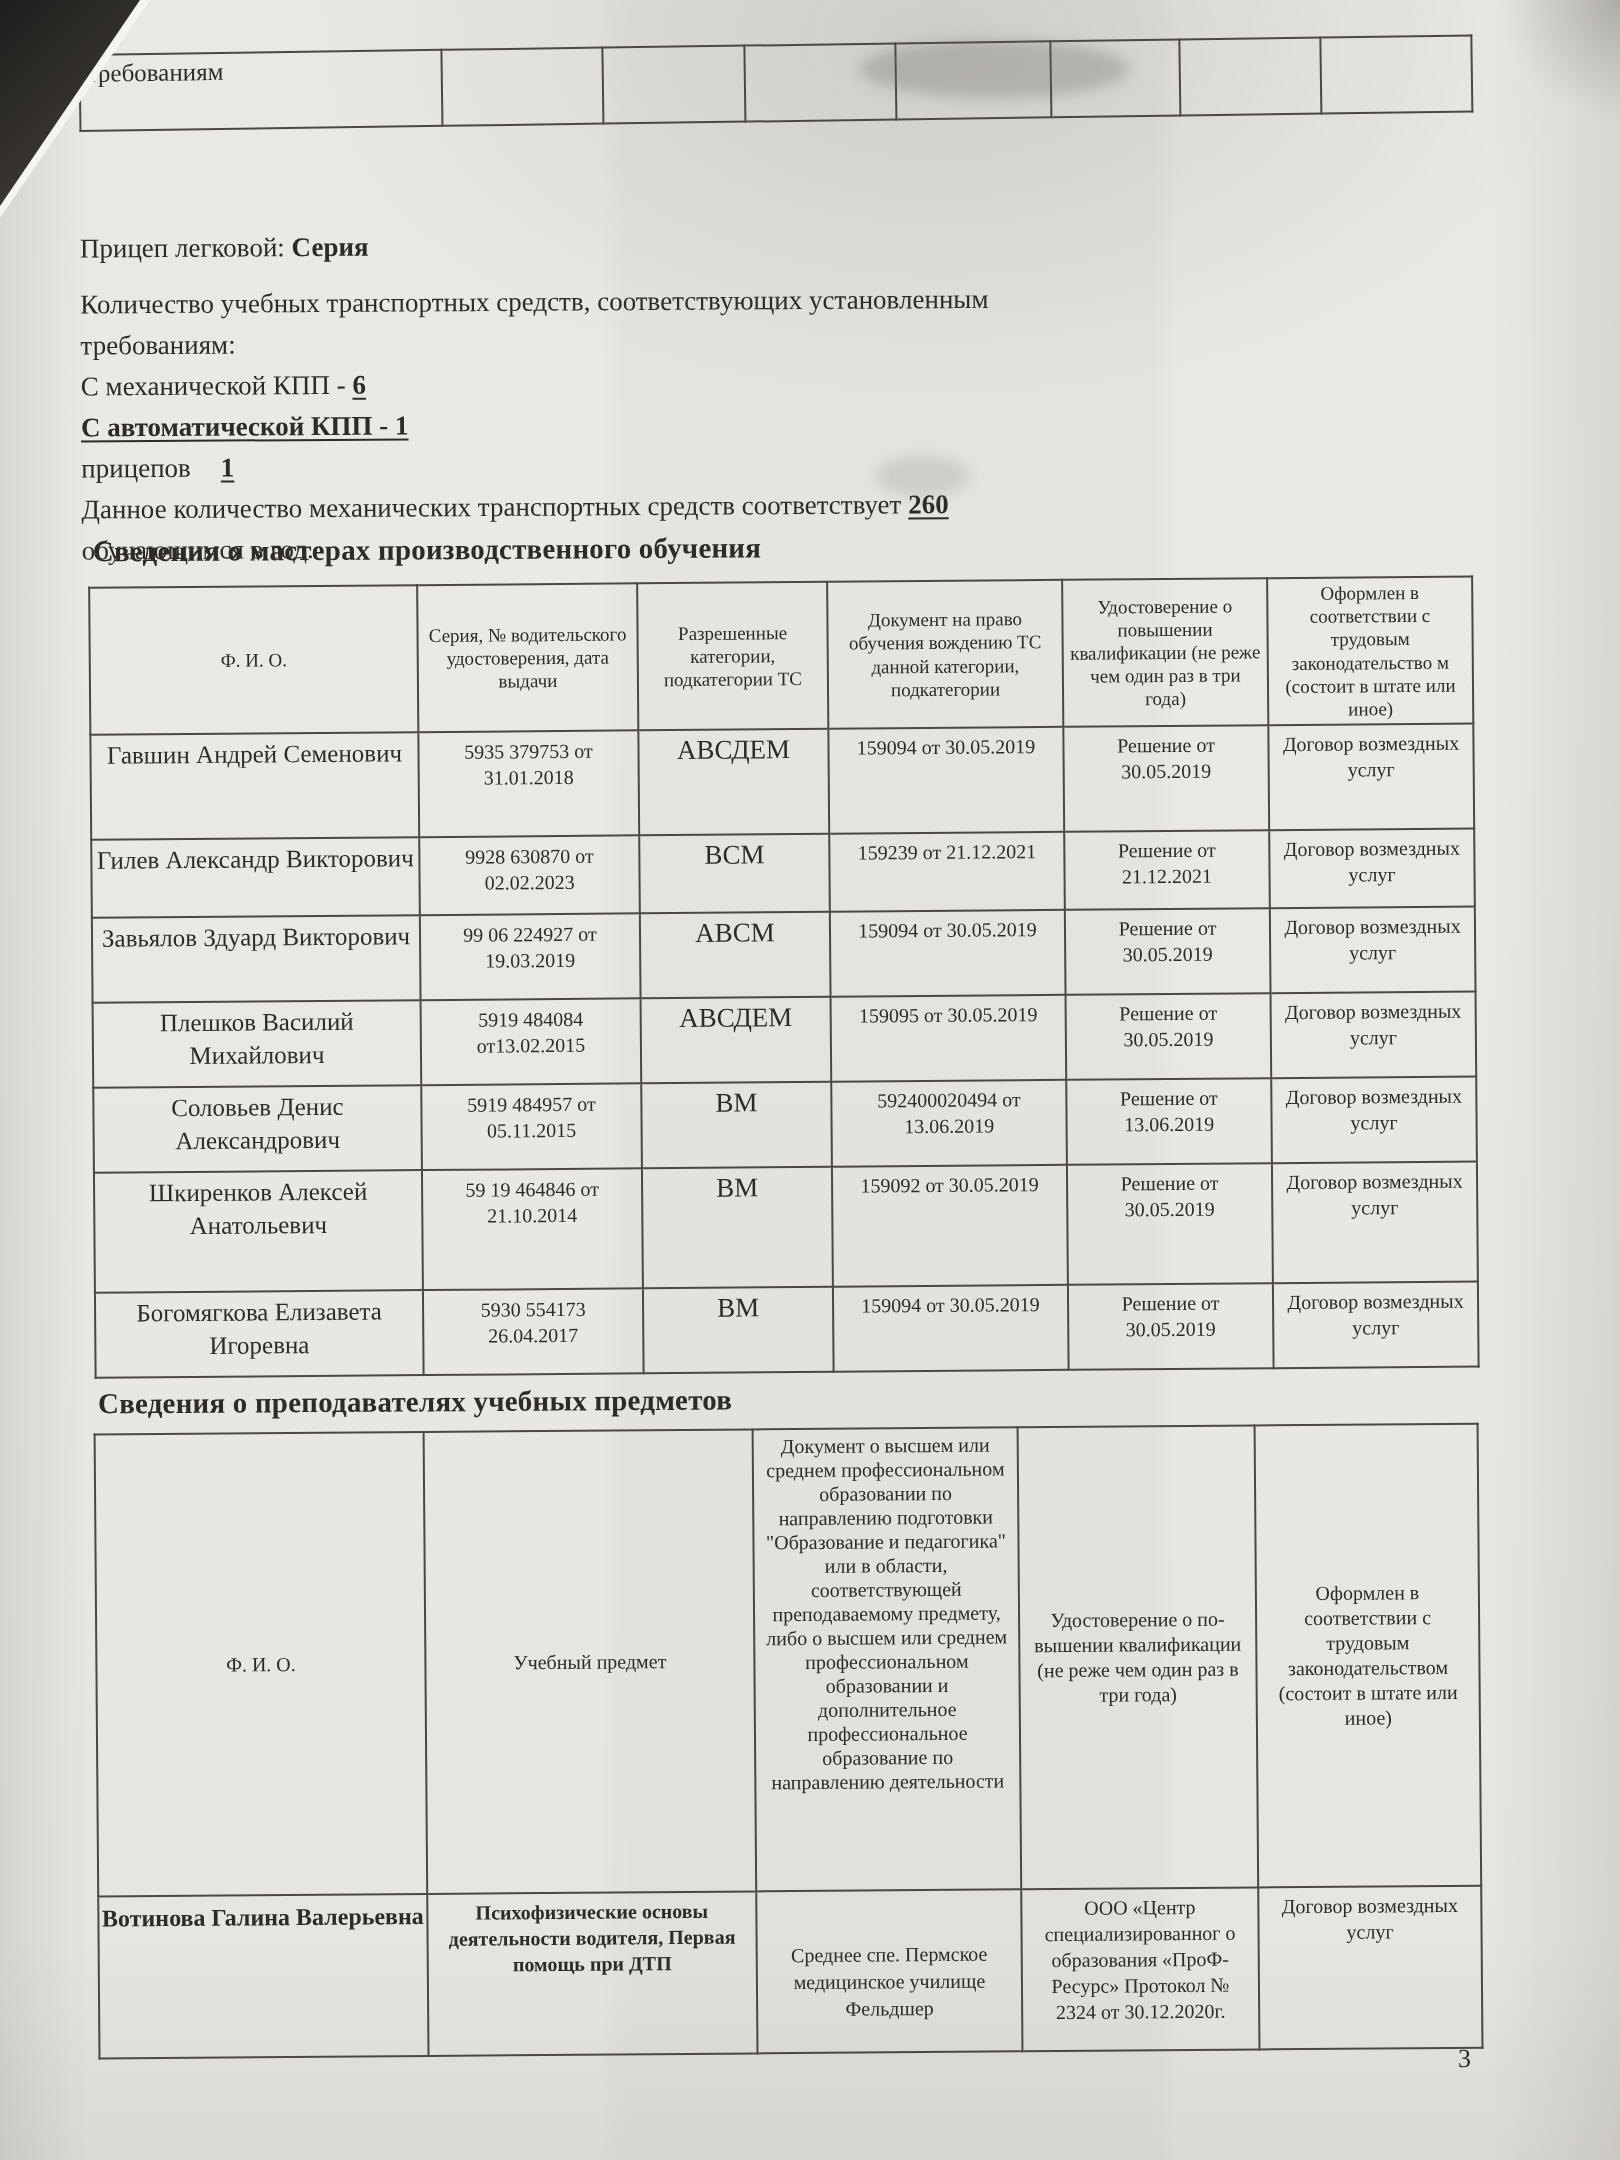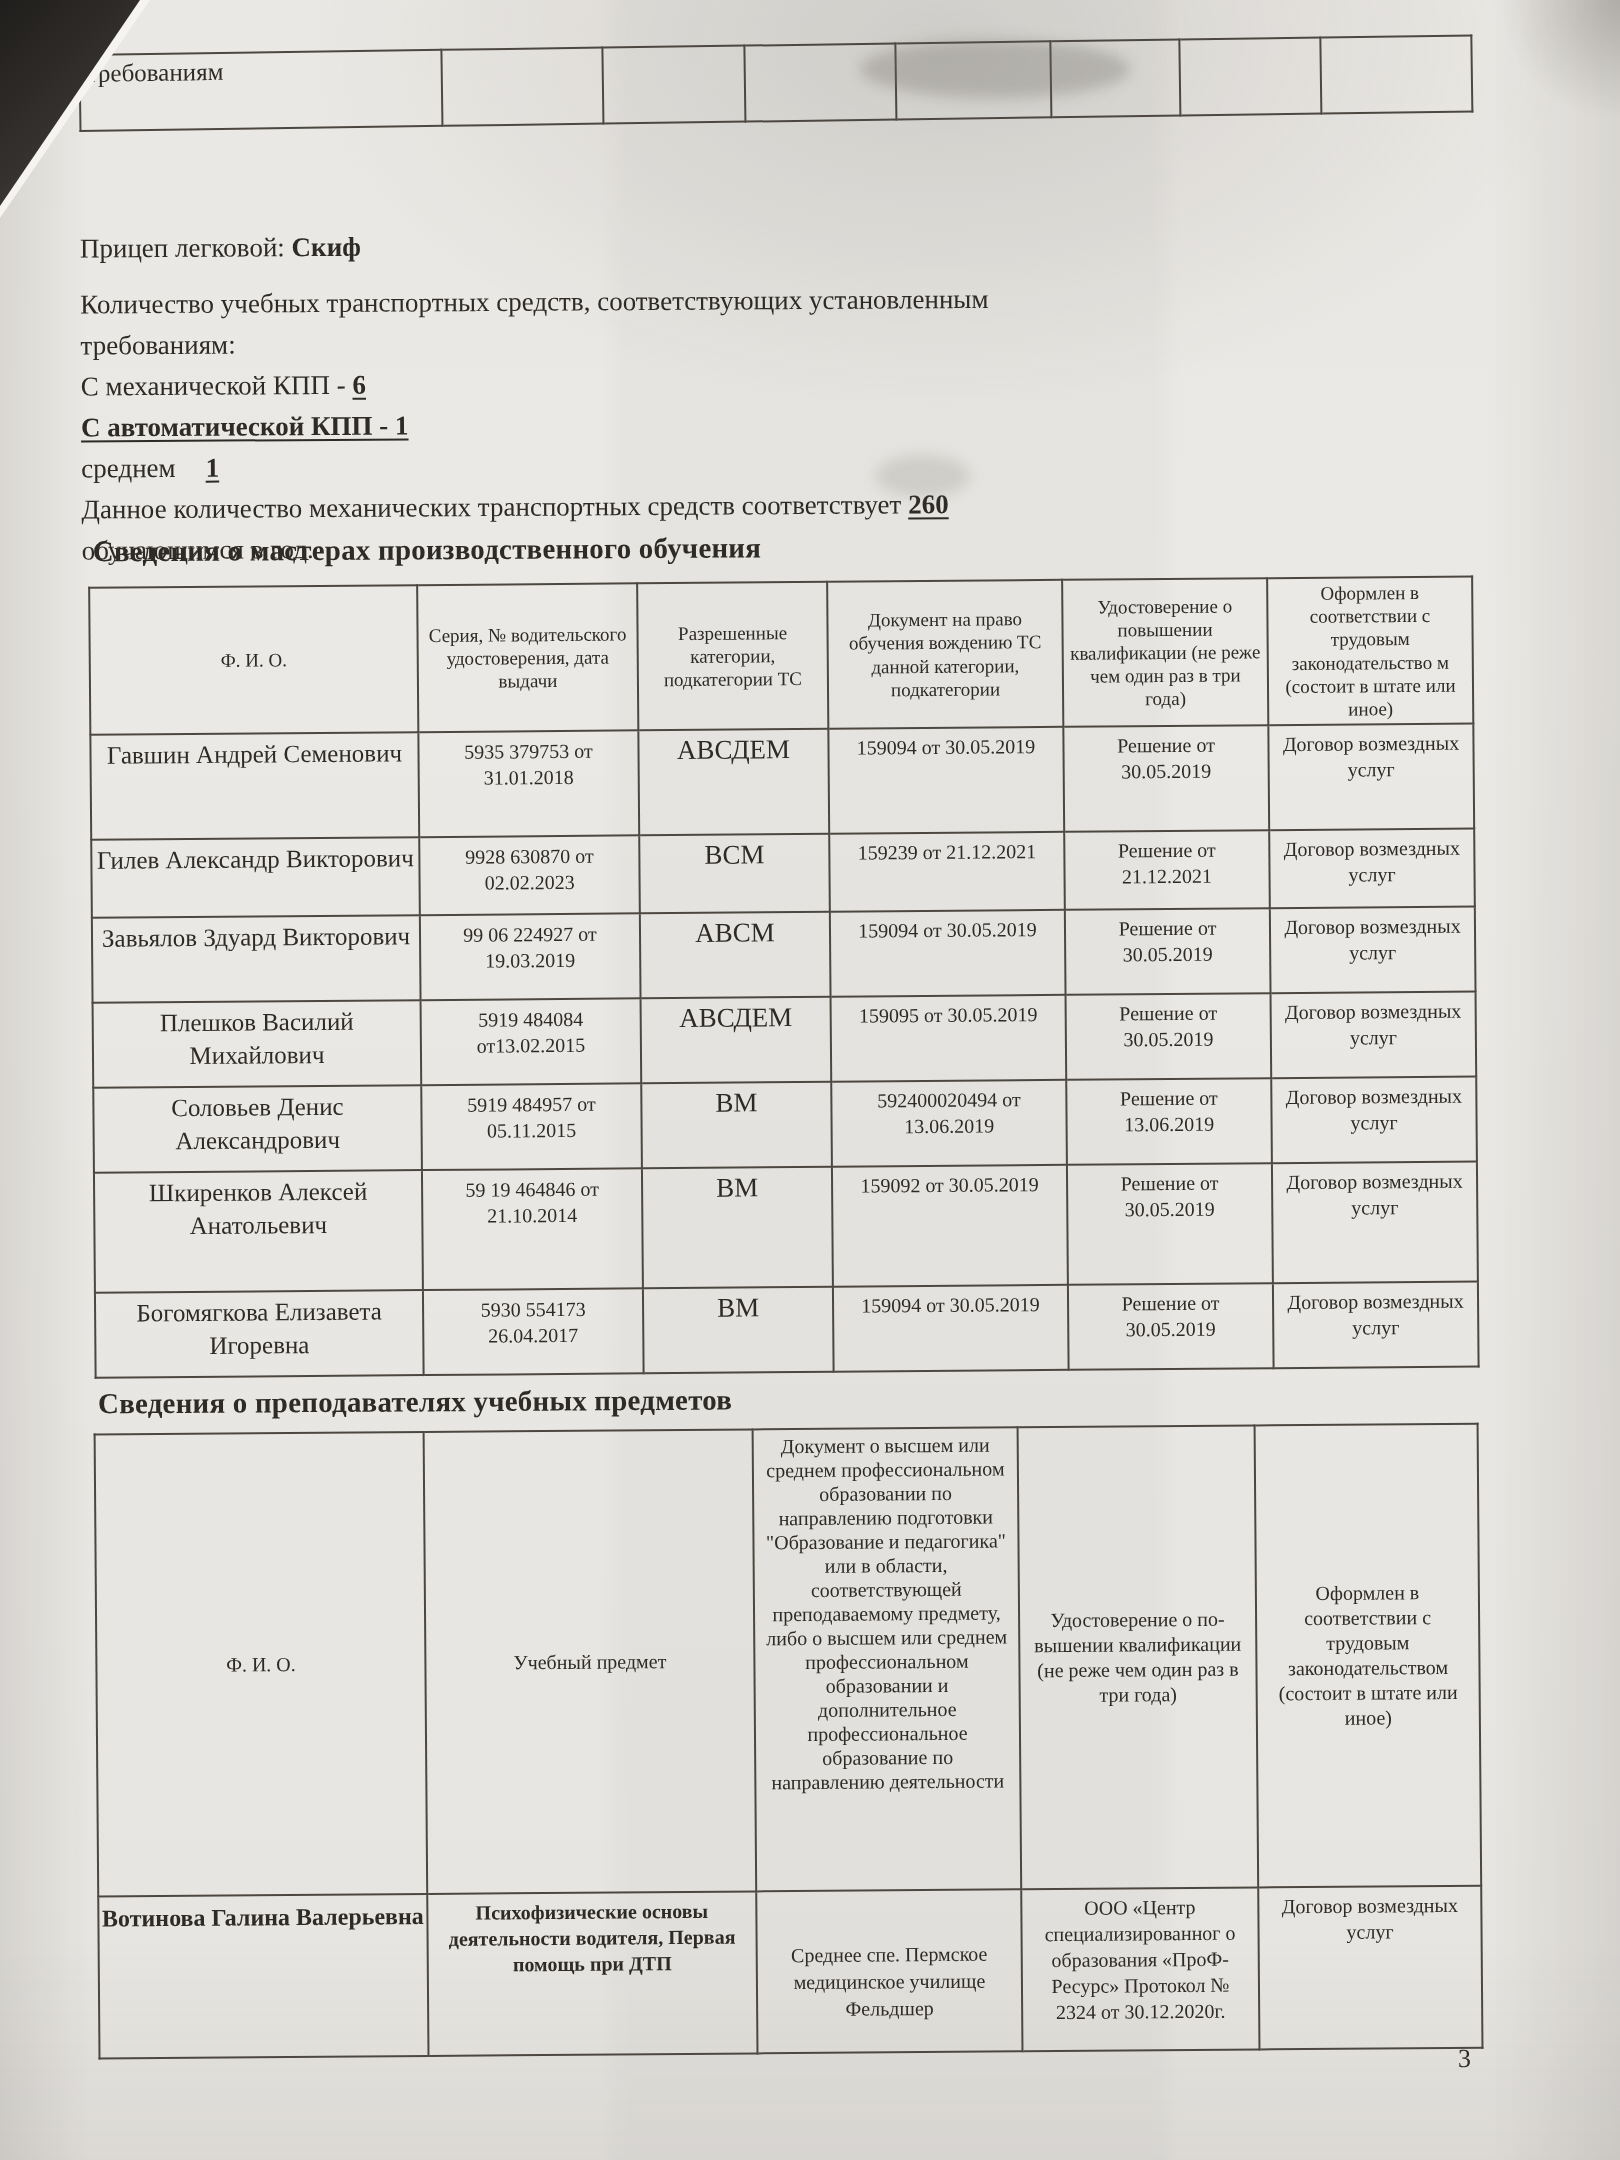--- a/index.html
+++ b/index.html
@@ -99,25 +99,25 @@
       <td></td>
       <td></td>
       <td></td>
       <td></td>
       <td></td>
     </tr>
   </tbody>
     </table>
 
   <div id="intro">
-    <div class="line1"><span>Прицеп легковой: </span><b>Скиф</b></div>
+    <div class="line1"><span>Прицеп легковой: </span><b>Серия</b></div>
     <div>Количество учебных транспортных средств, соответствующих установленным требованиям:</div>
     <div><span> С механической КПП - </span><b class="u">6</b></div>
     <div><b class="u">С автоматической КПП  - 1</b></div>
-    <div><span>среднем</span><b class="u" style="margin-left:30px">1</b></div>
+    <div><span>прицепов</span><b class="u" style="margin-left:30px">1</b></div>
     <div><span>Данное количество механических транспортных средств соответствует </span><b class="u">260</b><span> обучающимся в год.</span></div>
   </div>
 
   <div class="section-title" id="title-masters">Сведения о мастерах производственного обучения</div>
 
   <table id="masters">
     <colgroup>
       <col style="width:328px">
         <col style="width:220px">
         <col style="width:190px">

